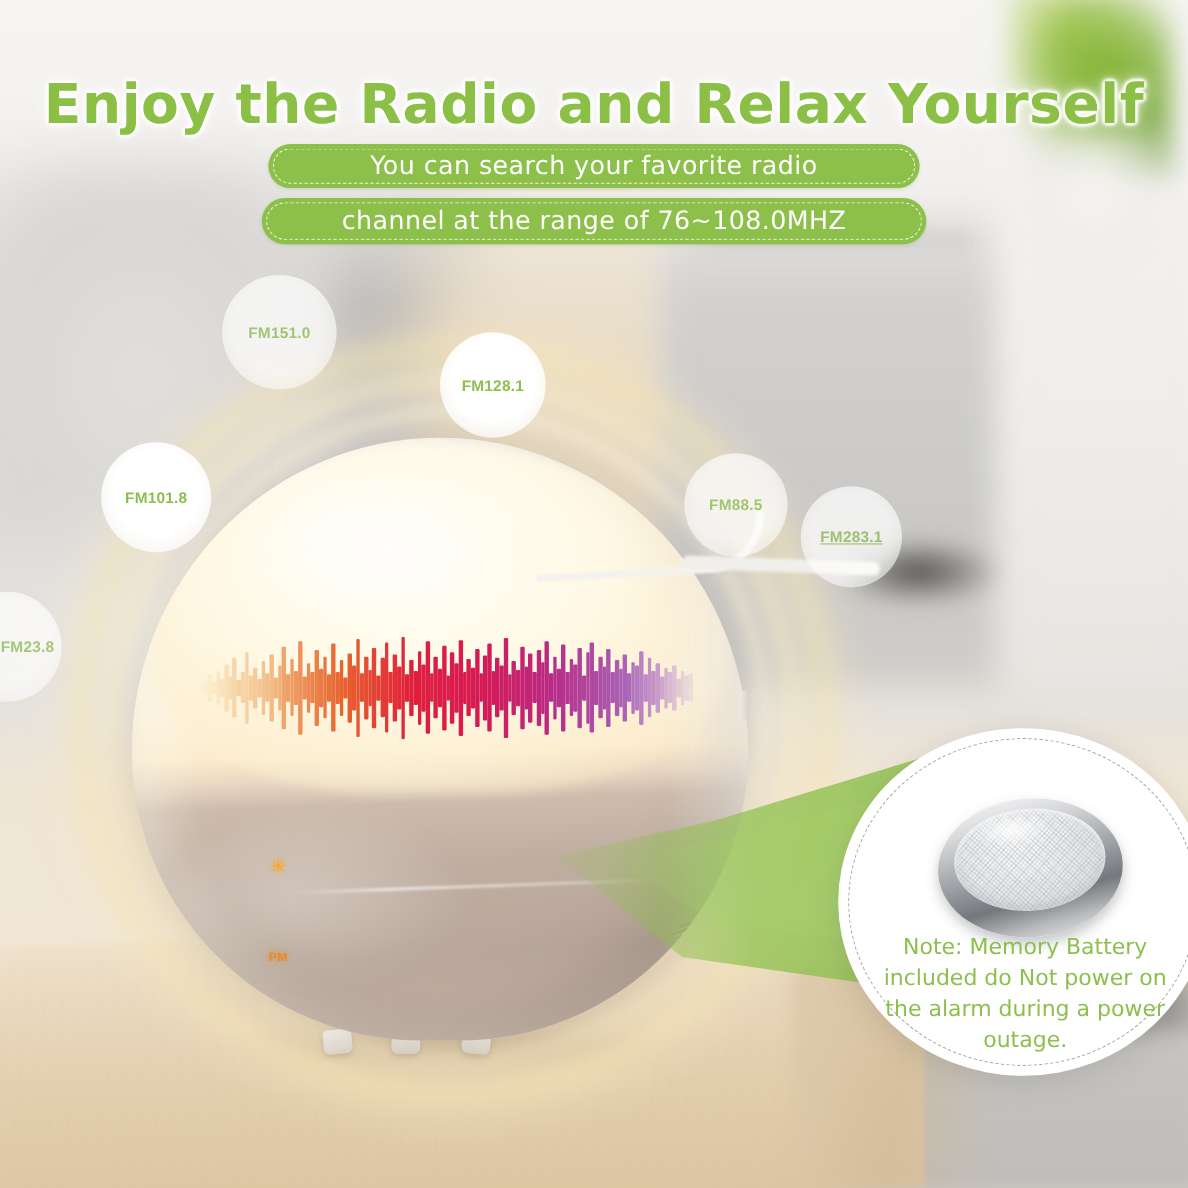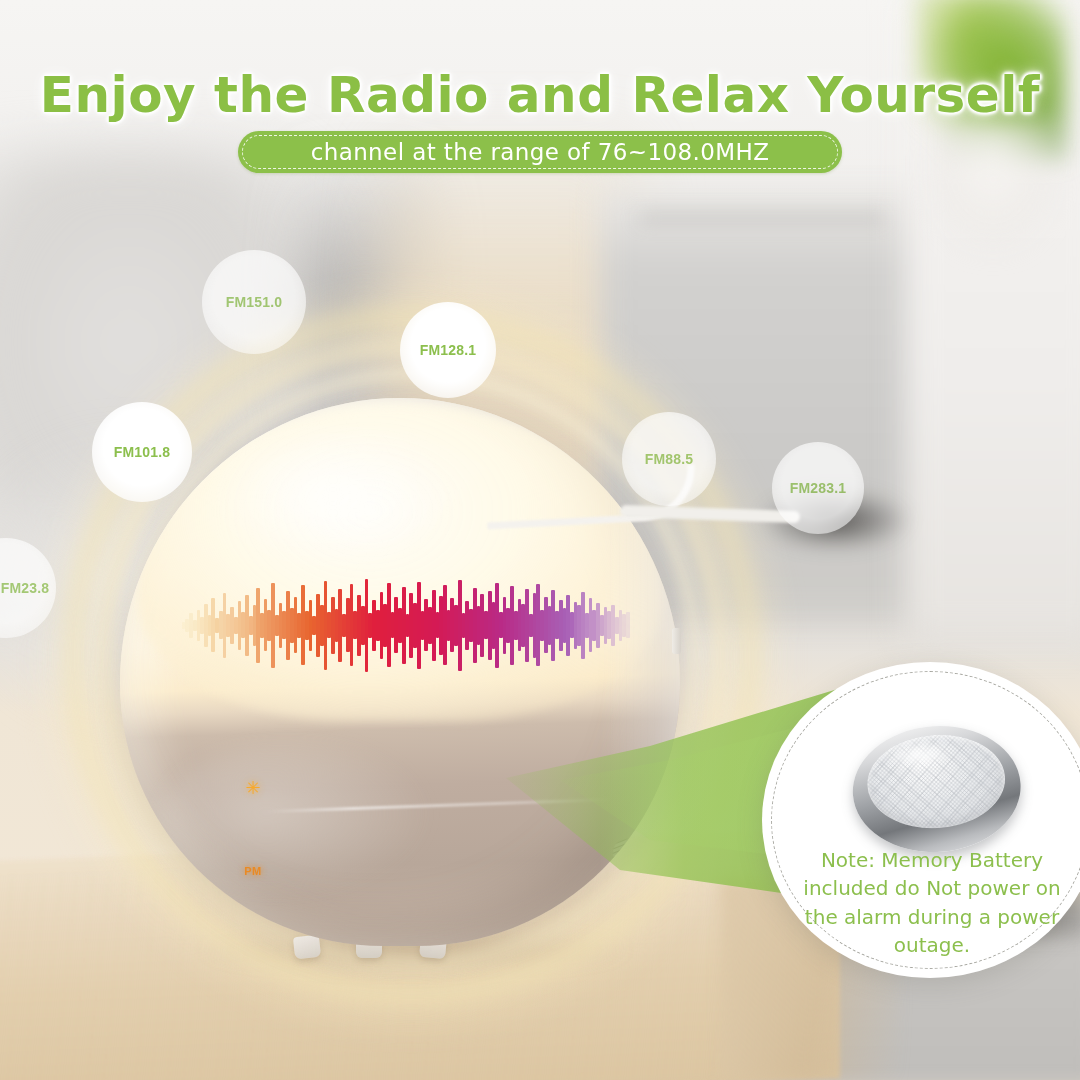--- a/index.html
+++ b/index.html
@@ -555,21 +555,21 @@
 </div>
 <div class="fm-badge" style="left:400px; top:302px; width:96px; height:96px;">
   <span>FM128.1</span>
 </div>
 <div class="fm-badge" style="left:92px; top:402px; width:100px; height:100px;">
   <span>FM101.8</span>
 </div>
 <div class="fm-badge dim" style="left:622px; top:412px; width:94px; height:94px;">
   <span>FM88.5</span>
 </div>
-<div class="fm-badge dim" style="left:772px; top:442px; width:92px; height:92px;">
+<div class="fm-badge dim" style="left:728px; top:442px; width:92px; height:92px;text-decoration:underline;">
   <span>FM283.1</span>
 </div>
 <div class="fm-badge dim" style="left:-44px; top:538px; width:100px; height:100px;">
   <span style="padding-left:38px;">FM23.8</span>
 </div>
 
 <svg id="arrow" viewBox="0 0 420 290">
   <defs>
     <linearGradient id="agrad" x1="1" y1="0" x2="0" y2="0">
       <stop offset="0%" stop-color="#8cc04a" stop-opacity="0.88"></stop>
@@ -591,16 +591,19 @@
   <div class="battery">
     <div class="bat-rim"></div>
     <div class="bat-top"></div>
     <div class="bat-shine"></div>
   </div>
   <div class="callout-note">Note: Memory Battery included do Not power on the alarm during a power outage.</div>
 </div>
 
 <div id="headline">
   <div class="headline-title">Enjoy the Radio and Relax Yourself</div>
+  <div class="pill pill-1">
+    <span>You can search your favorite radio</span>
+  </div>
   <div class="pill pill-2">
     <span>channel at the range of 76~108.0MHZ</span>
   </div>
 </div>
 
 </body></html>

